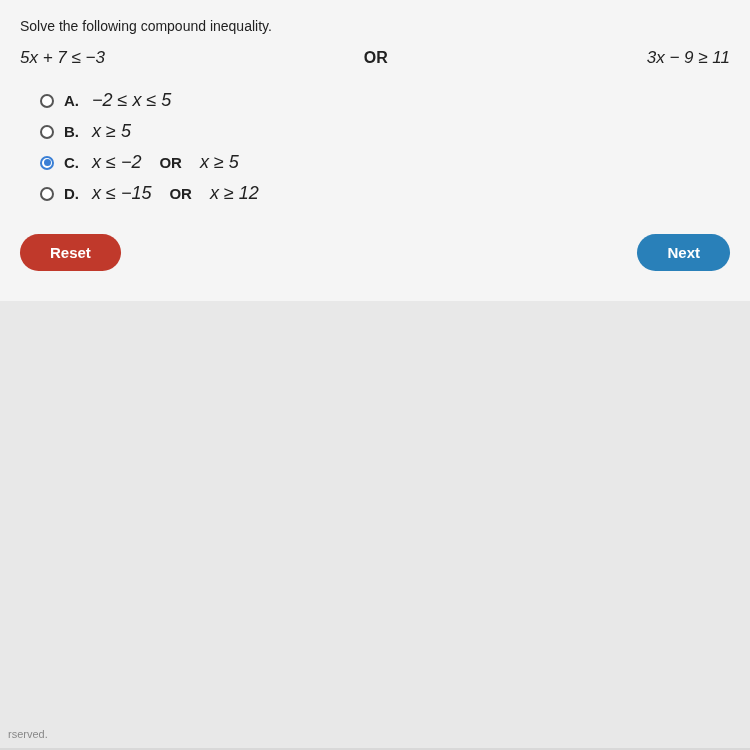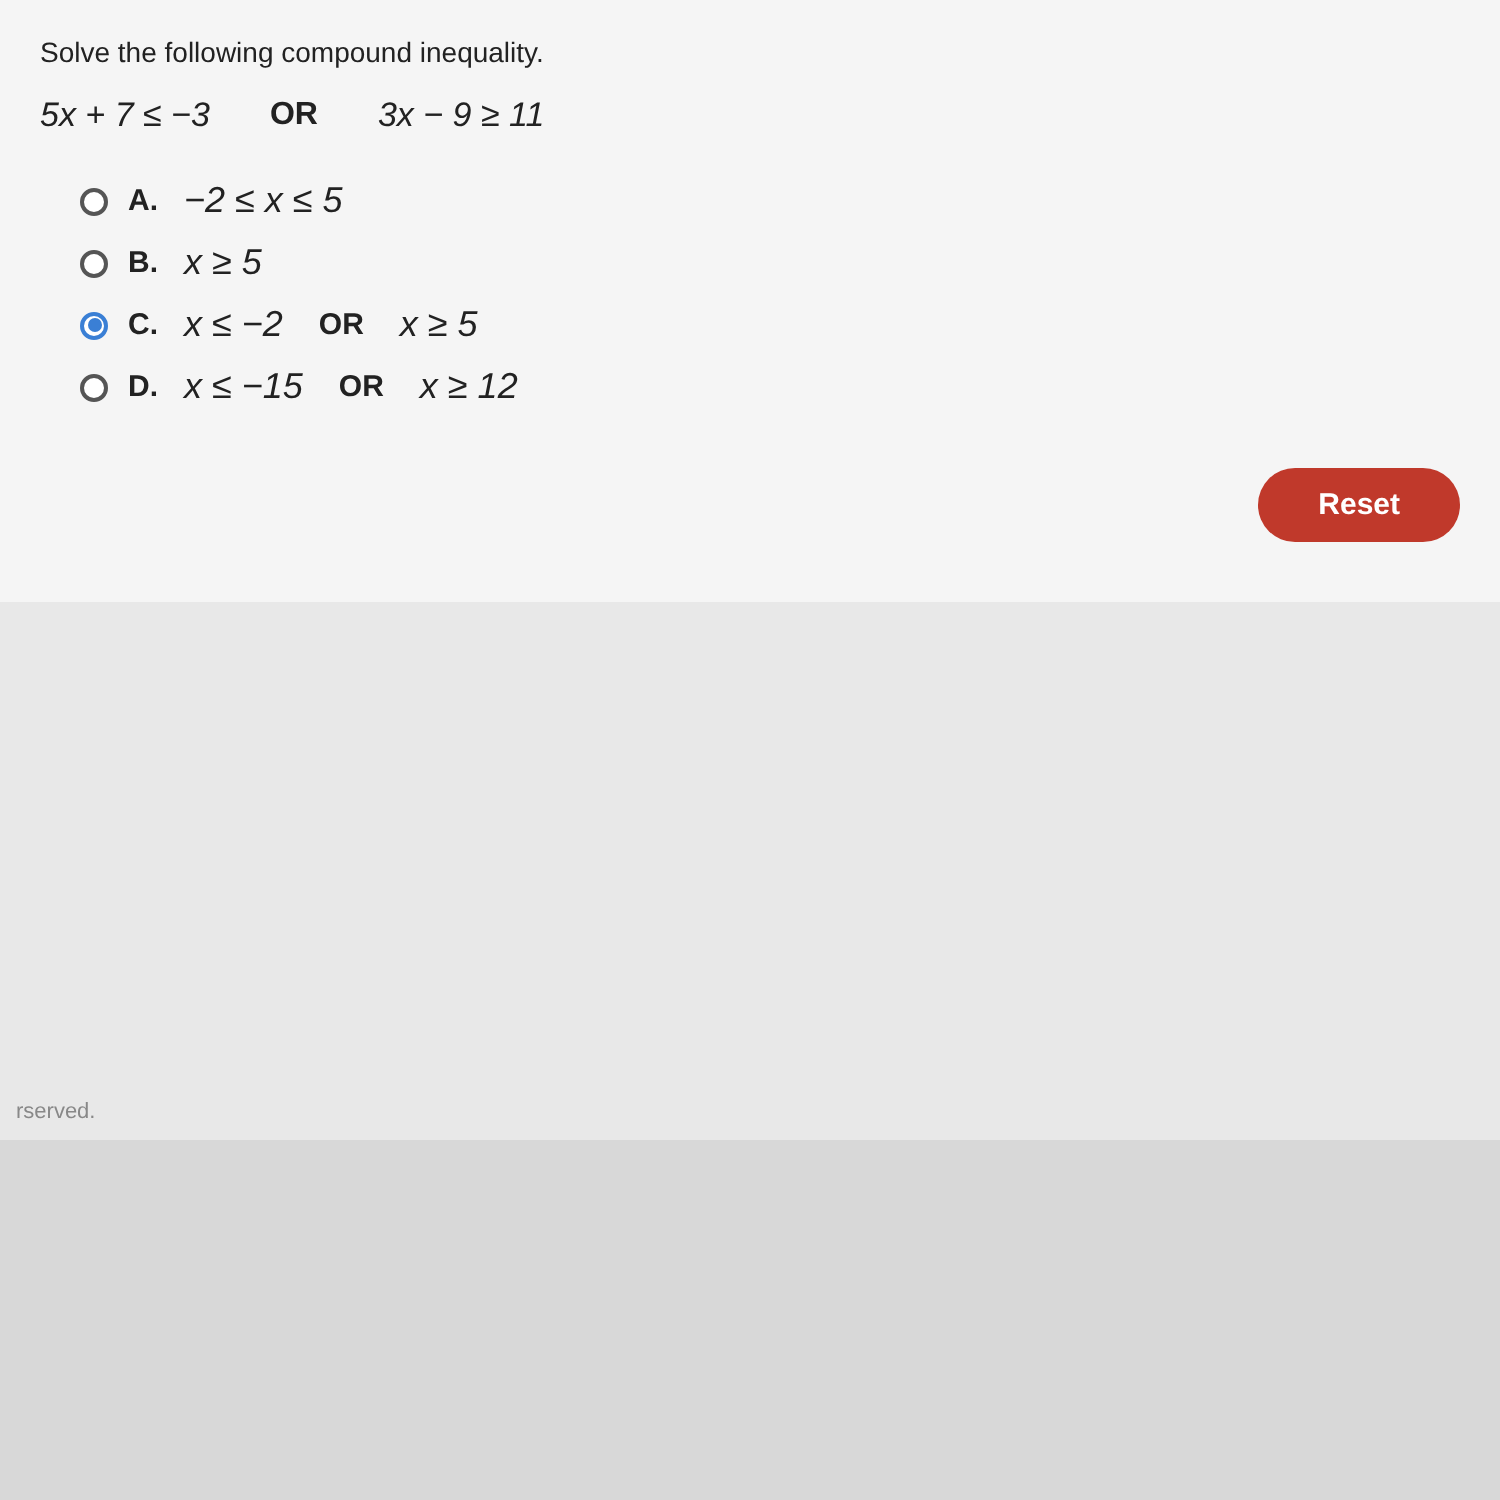--- a/index.html
+++ b/index.html
@@ -13,41 +13,41 @@
       height: 750px;
       background-color: #d8d8d8;
       font-family: Arial, sans-serif;
       font-size: 16px;
       color: #222;
       position: relative;
     }
 
     .page-wrapper {
       width: 750px;
-      height: 570px;
+      height: 748px;
       background-color: #e8e8e8;
       position: relative;
       overflow: hidden;
     }
 
     .question-area {
       background-color: #f5f5f5;
       padding: 18px 20px 30px 20px;
       width: 100%;
     }
 
     .instruction {
       font-size: 14px;
       color: #222;
       margin-bottom: 14px;
     }
 
     .equation-row {
       display: flex;
-      justify-content: flex-start;
+      justify-content: space-between;
       align-items: center;
       gap: 30px;
       margin-bottom: 22px;
       font-size: 17px;
       font-style: italic;
     }
 
     .eq-part {
       font-style: italic;
     }
@@ -112,21 +112,21 @@
     }
 
     .option-or {
       font-style: normal;
       font-weight: bold;
       margin: 0 8px;
     }
 
     .buttons-row {
       display: flex;
-      justify-content: flex-end;
+      justify-content: space-between;
       gap: 17px;
       margin-top: 10px;
     }
 
     .btn {
       border: none;
       border-radius: 20px;
       padding: 10px 30px;
       font-size: 15px;
       font-weight: bold;
@@ -197,18 +197,19 @@
         <span class="option-label">D.</span>
         <span class="option-text math"><i>x</i> ≤ −15</span>
         <span class="option-or">OR</span>
         <span class="option-text math"><i>x</i> ≥ 12</span>
       </li>
 
     </ul>
 
     <div class="buttons-row">
       <button class="btn btn-reset">Reset</button>
+      <button class="btn btn-next">Next</button>
     </div>
 
   </div>
 
   <div class="footer-text">rserved.</div>
 </div>
 
 </body></html>

